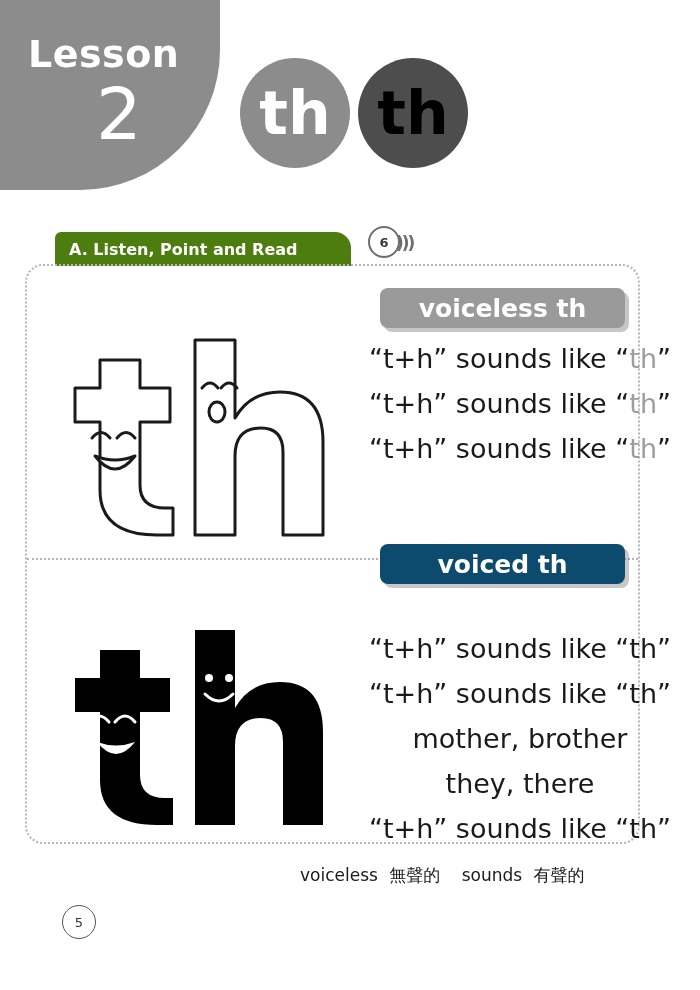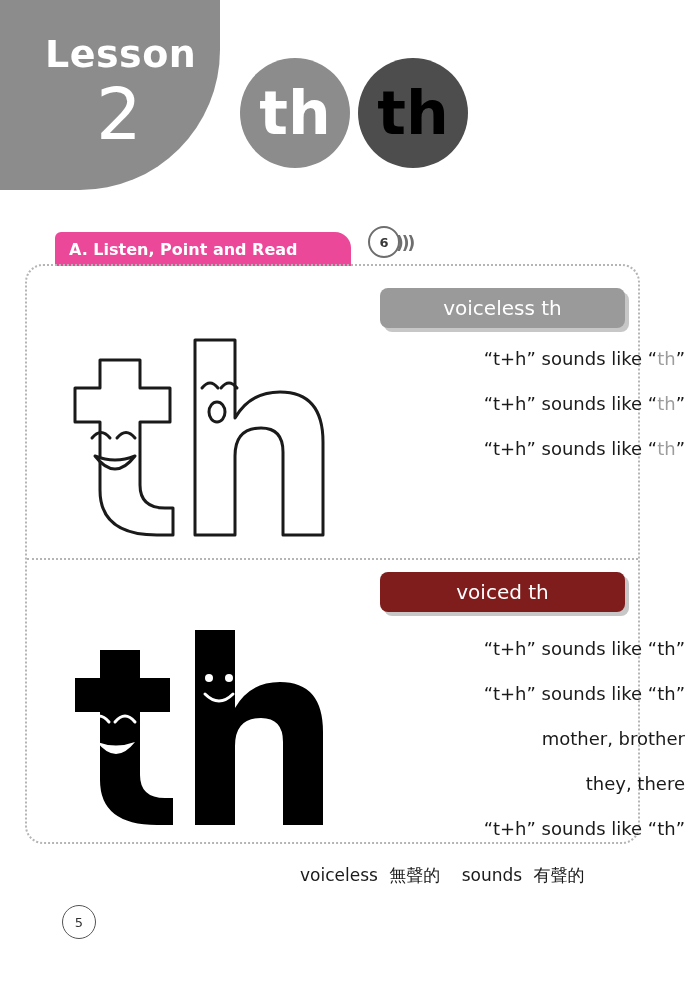--- a/index.html
+++ b/index.html
@@ -25,21 +25,21 @@
     border-radius: 0 0 140px 0;
   }
   .header-blob::after {
     content: "";
     position: absolute;
     left: 40px; top: 60px;
     width: 0; height: 0;
   }
   .lesson-word {
     position: absolute;
-    left: 45px; top: 32px;
+    left: 28px; top: 32px;
     color: #ffffff;
     font-size: 38px;
     font-weight: bold;
     letter-spacing: 0.5px;
     font-family: "DejaVu Sans", "Liberation Sans", sans-serif;
   }
   .lesson-num {
     position: absolute;
     left: 96px; top: 78px;
     color: #ffffff;
@@ -69,21 +69,21 @@
     width: 110px; height: 110px;
     background: #4d4d4d;
     color: #000000;
   }
 
   
   .section-tab {
     position: absolute;
     left: 55px; top: 232px;
     width: 296px; height: 34px;
-    background: #ec4899;
+    background: #4d7c0f;
     border-radius: 6px 16px 0 0;
     color: #ffffff;
     font-size: 16px;
     font-weight: bold;
     display: flex;
     align-items: center;
     padding-left: 14px;
   }
   .audio-icon {
     position: absolute;
@@ -129,41 +129,41 @@
   }
 
   
   .label-pill {
     position: absolute;
     width: 245px; height: 40px;
     border-radius: 8px;
     display: flex;
     align-items: center;
     justify-content: center;
-    font-size: 20px;
-    font-weight: normal;
+    font-size: 25px;
+    font-weight: bold;
     box-shadow: 4px 4px 0 rgba(0,0,0,0.22);
   }
   .label-pill.voiceless {
     left: 380px; top: 288px;
     background: #9a9a9a;
     color: #ffffff;
   }
   .label-pill.voiced {
-    left: 380px; top: 572px;
-    background: #7f1d1d;
+    left: 380px; top: 544px;
+    background: #0c4a6e;
     color: #ffffff;
   }
 
   
   .lines {
     position: absolute;
     width: 330px;
-    text-align: right;
-    font-size: 18px;
+    text-align: center;
+    font-size: 27px;
     color: #1a1a1a;
   }
   .lines.top { left: 355px; top: 336px; }
   .lines.bottom { left: 355px; top: 626px; }
   .lines .line {
     height: 45px;
     line-height: 45px;
     white-space: nowrap;
   }
   .grey-th { color: #9d9d9d; }

